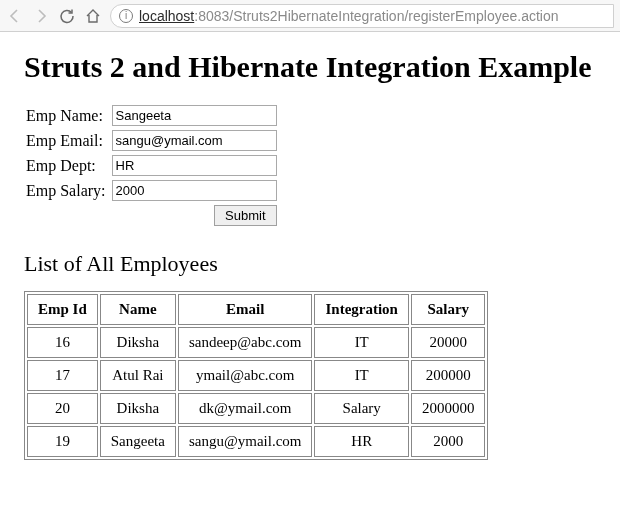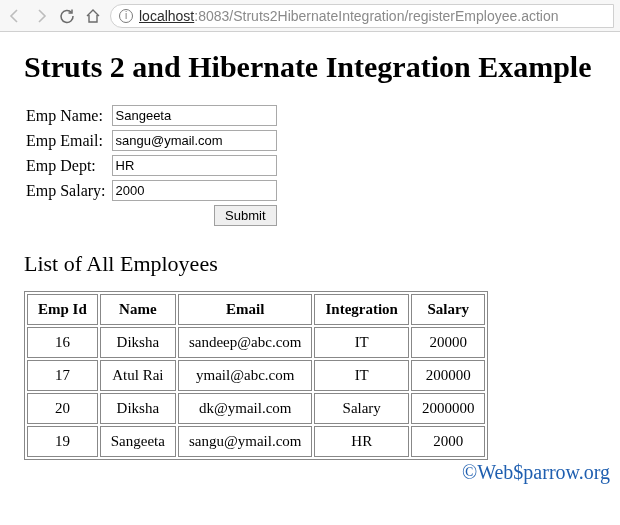--- a/index.html
+++ b/index.html
@@ -210,14 +210,13 @@
         <tr>
           <td>19</td>
           <td>Sangeeta</td>
           <td>sangu@ymail.com</td>
           <td>HR</td>
           <td>2000</td>
         </tr>
       </tbody>
   </table>
 
-  <div class="watermark">©Web$parrow.org</div>
 </div>
 
 </body></html>

